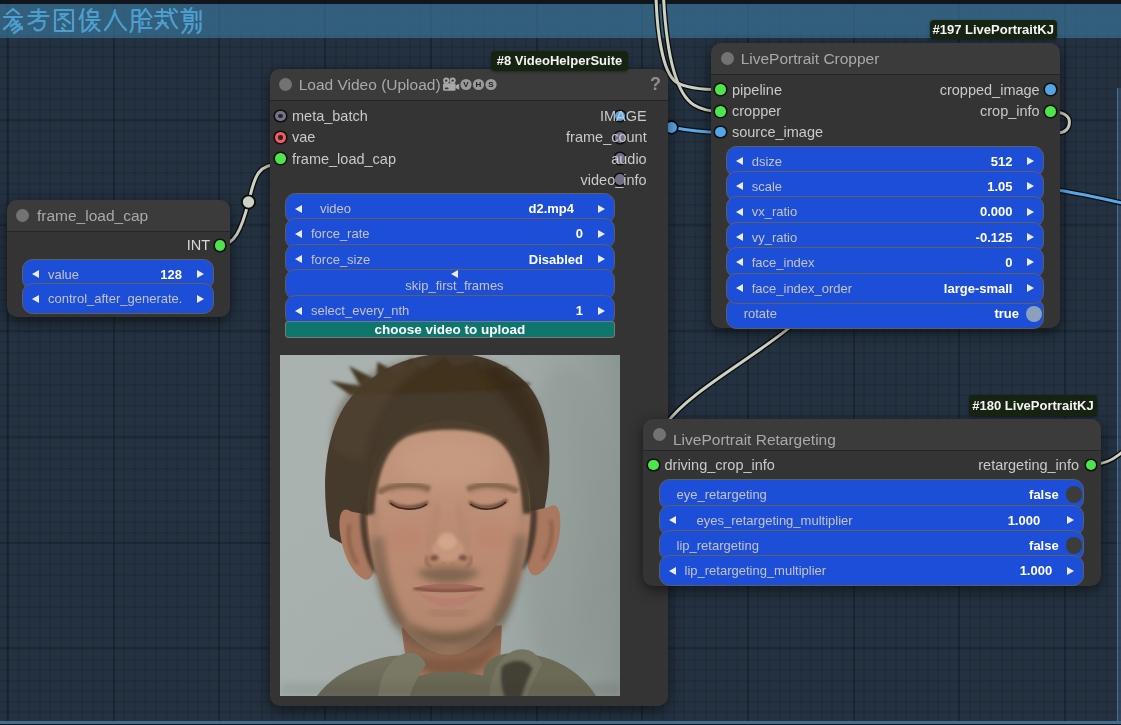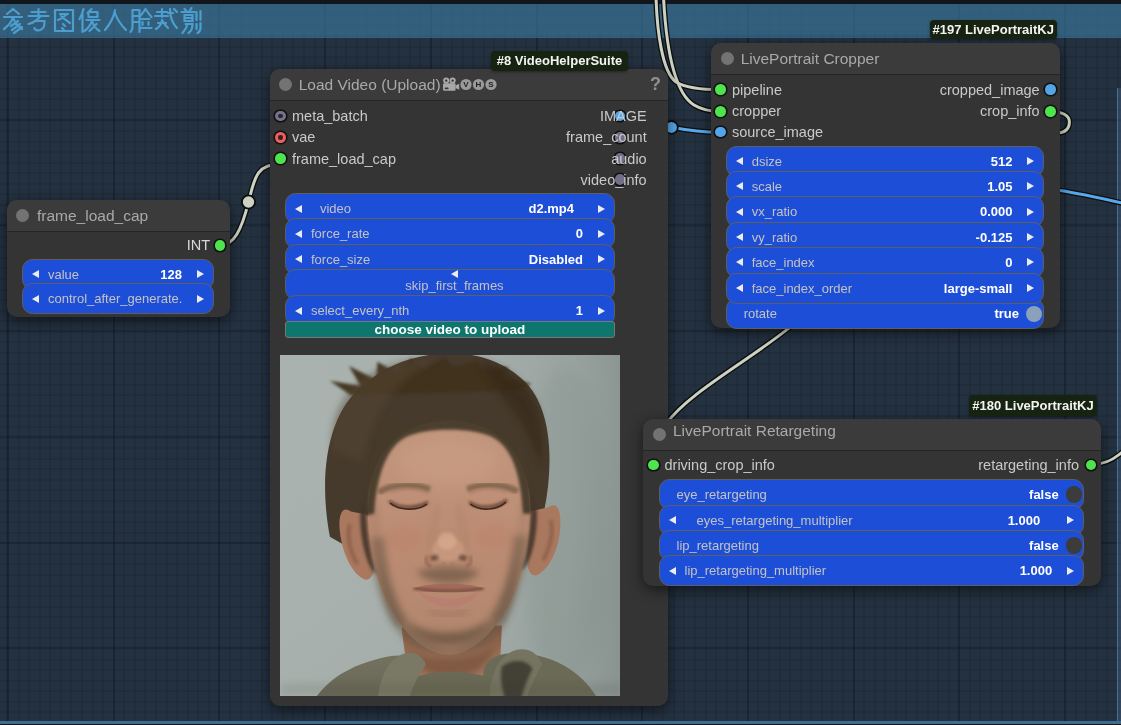--- a/index.html
+++ b/index.html
@@ -333,21 +333,21 @@
         <span class="tl"></span>
         <span class="lab">face_index_order</span>
         <span class="val">large-small</span>
         <span class="tr"></span>
       </div>
 </div>
 
 <div class="node" style="left:643px;top:418.5px;width:458px;height:167px;">
 <div class="nt"></div>
 <div class="ndot" style="left:10px;top:9.2px;"></div>
-<div class="ntx" style="left:30px;top:3px;">LivePortrait Retargeting</div>
+<div class="ntx" style="left:30px;top:12px;">LivePortrait Retargeting</div>
 <div class="port pg" style="left:5px;top:41px;"></div>
 <div class="pl" style="left:21.5px;top:38.3px;">driving_crop_info</div>
 <div class="port pg" style="left:442.8px;top:41px;"></div>
 <div class="plr" style="right:22px;top:38.3px;">retargeting_info</div>
 <div class="pill" style="left:15.5px;top:60.6px;width:425.7px;">
         <span class="lab" style="margin-left:17px;">eye_retargeting</span>
         <span class="val">false</span>
         <span class="tog" style="background:#3c3c3c;"></span>
       </div>
 <div class="pill" style="left:15.5px;top:86px;width:425.7px;gap:12px;">

